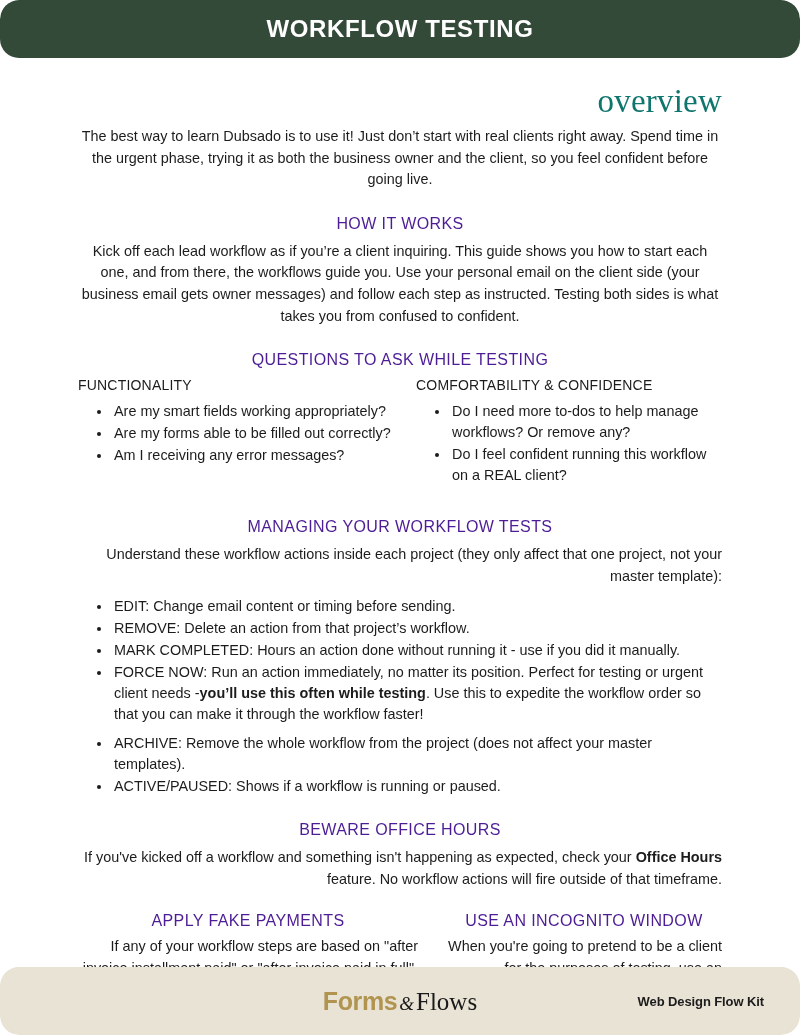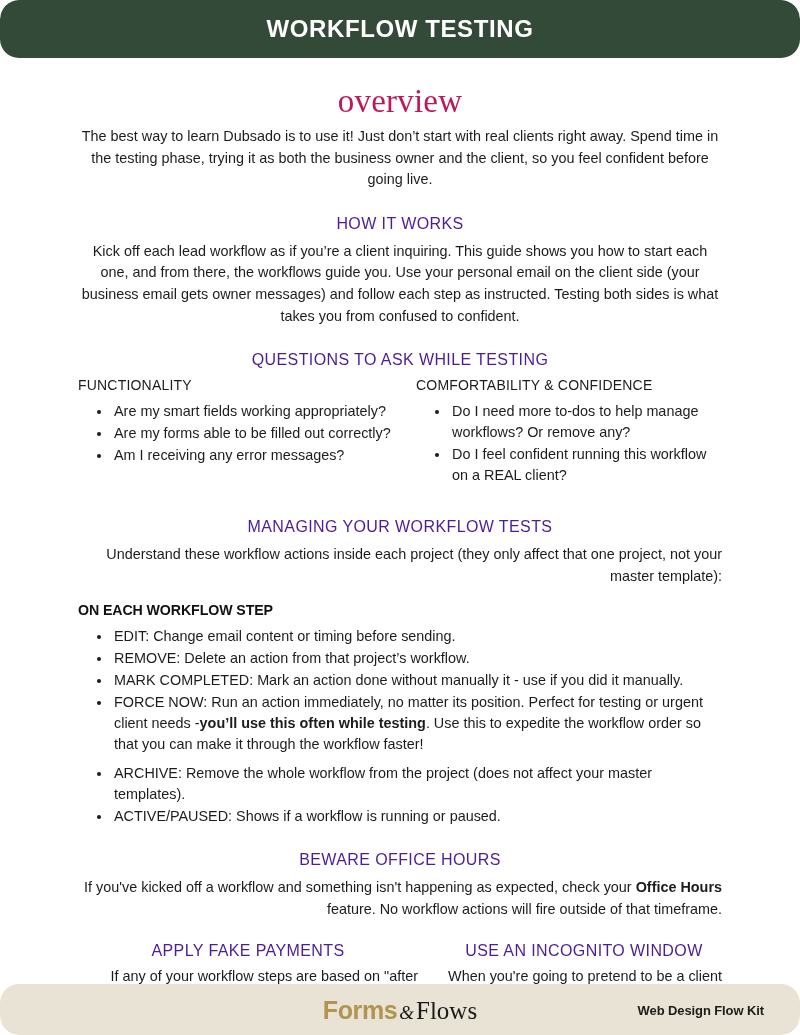--- a/index.html
+++ b/index.html
@@ -31,22 +31,22 @@
   }
 
   
   .page {
     padding: 0 78px;
   }
 
   .overview-title {
     font-family: "Liberation Serif", serif;
     font-size: 33px;
-    color: #be185d;
-    text-align: center;
+    color: #0f766e;
+    text-align: right;
     margin: 25px 0 6px 0;
     font-weight: normal;
     letter-spacing: 0.2px;
   }
 
   .intro-para {
     text-align: center;
     font-size: 14.4px;
     line-height: 1.5;
     color: #1c1c1c;
@@ -126,21 +126,21 @@
   }
   .bottom-cols .bc-left { width: 340px; flex: 0 0 340px; }
   .bottom-cols .bc-right { flex: 1 1 auto; }
 
   
   .footer-band {
     position: absolute;
     left: 0;
     bottom: 0;
     width: 800px;
-    height: 51px;
+    height: 68px;
     background: #e9e3d5;
   }
   .footer-logo {
     position: absolute;
     left: 0;
     right: 0;
     top: 50%;
     transform: translateY(-50%);
     text-align: center;
     white-space: nowrap;
@@ -179,21 +179,21 @@
 </head>
 <body>
 
 <div class="header-band">
   <div class="header-title">WORKFLOW TESTING</div>
 </div>
 
 <div class="page">
 
   <h1 class="overview-title">overview</h1>
-  <p class="intro-para">The best way to learn Dubsado is to use it! Just don’t start with real clients right away. Spend time in the testing phase, trying it as both the business owner and the client, so you feel confident before going live.</p>
+  <p class="intro-para">The best way to learn Dubsado is to use it! Just don’t start with real clients right away. Spend time in the urgent phase, trying it as both the business owner and the client, so you feel confident before going live.</p>
 
   <h2 class="section-head">HOW IT WORKS</h2>
   <p class="intro-para">Kick off each lead workflow as if you’re a client inquiring. This guide shows you how to start each one, and from there, the workflows guide you. Use your personal email on the client side (your business email gets owner messages) and follow each step as instructed. Testing both sides is what takes you from confused to confident.</p>
 
   <h2 class="section-head">QUESTIONS TO ASK WHILE TESTING</h2>
 
   <div class="two-col">
     <div class="col col-left">
       <div class="col-label">FUNCTIONALITY</div>
       <ul class="bullets">
@@ -207,25 +207,24 @@
       <ul class="bullets">
         <li>Do I need more to-dos to help manage workflows? Or remove any?</li>
         <li>Do I feel confident running this workflow on a REAL client?</li>
       </ul>
     </div>
   </div>
 
   <h2 class="section-head">MANAGING YOUR WORKFLOW TESTS</h2>
   <p class="body-para">Understand these workflow actions inside each project (they only affect that one project, not your master template):</p>
 
-  <div class="sub-head">ON EACH WORKFLOW STEP</div>
   <ul class="bullets">
     <li>EDIT: Change email content or timing before sending.</li>
     <li>REMOVE: Delete an action from that project’s workflow.</li>
-    <li>MARK COMPLETED: Mark an action done without manually it - use if you did it manually.</li>
+    <li>MARK COMPLETED: Hours an action done without running it - use if you did it manually.</li>
     <li><span>FORCE NOW: Run an action immediately, no matter its position. Perfect for testing or urgent client needs -</span><strong class="inline">you’ll use this often while testing</strong><span>.  Use this to expedite the workflow order so that you can make it through the workflow faster!</span></li>
   </ul>
 
   <ul class="bullets">
     <li>ARCHIVE: Remove the whole workflow from the project (does not affect your master templates).</li>
     <li>ACTIVE/PAUSED: Shows if a workflow is running or paused.</li>
   </ul>
 
   <h2 class="section-head">BEWARE OFFICE HOURS</h2>
   <p class="body-para center"><span>If you've kicked off a workflow and something isn't happening as expected, check your </span><strong class="inline">Office Hours</strong><span> feature. No workflow actions will fire outside of that timeframe.</span></p>

